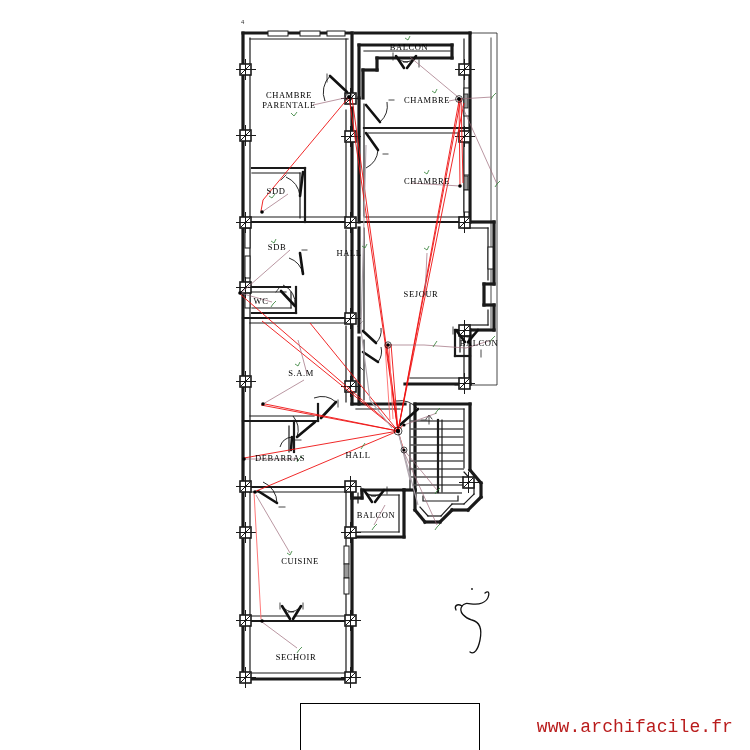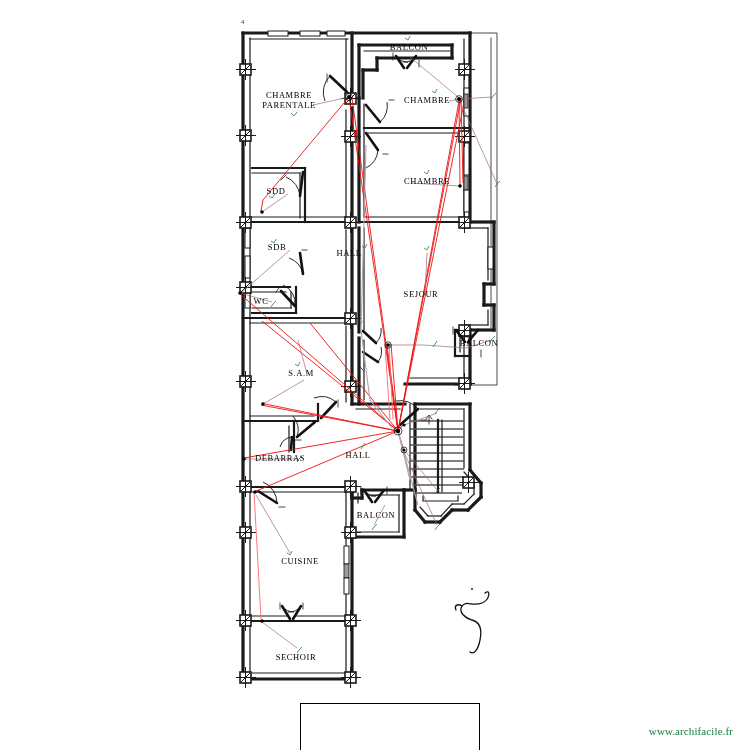--- a/index.html
+++ b/index.html
@@ -79,23 +79,23 @@
     width: 180px;
     height: 47px;
     border: 1.5px solid #000;
     border-bottom: none;
     box-sizing: border-box;
   }
   #watermark {
     position: absolute;
     right: 17px;
     bottom: 13px;
-    font-family: Liberation Serif, serif;
-    font-size: 11px;
-    color: #15803d;
+    font-family: Liberation Mono, monospace;
+    font-size: 18px;
+    color: #b91c1c;
     letter-spacing: 0.1px;
   }
   #corner-tick {
     position: absolute;
     left: 241px;
     top: 19px;
     font-family: "Liberation Sans", sans-serif;
     font-size: 6px;
     color: #333;
   }

